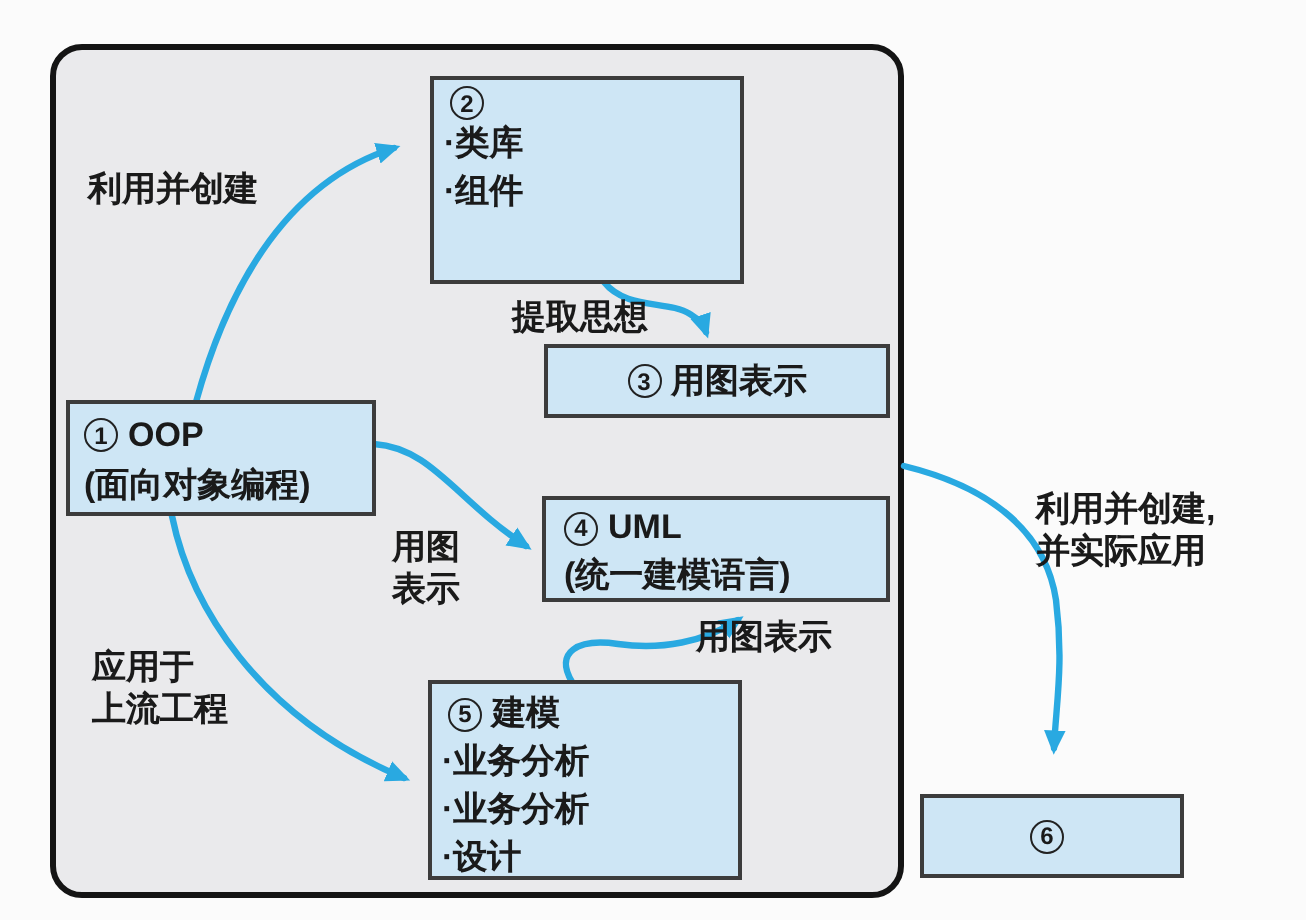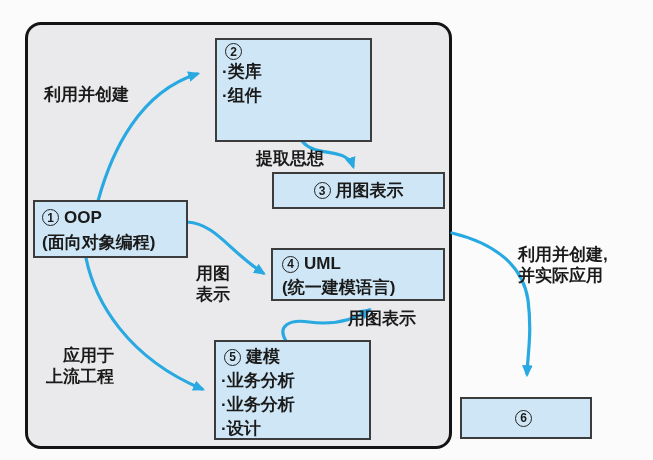--- a/index.html
+++ b/index.html
@@ -102,21 +102,21 @@
 
   <div class="label" style="left:196px;top:263px;">
     <span class="item">用图</span>
     <span class="item">表示</span>
   </div>
 
   <div class="label" style="left:256px;top:148px;">提取思想</div>
 
   <div class="label" style="left:348px;top:308px;">用图表示</div>
 
-  <div class="label" style="left:46px;top:345px;text-align:right;">
+  <div class="label" style="left:46px;top:323px;">
     <span class="item">应用于</span>
     <span class="item">上流工程</span>
   </div>
 
   <div class="label" style="left:518px;top:244px;">
     <span class="item">利用并创建,</span>
     <span class="item">并实际应用</span>
   </div>
 
 </div>

